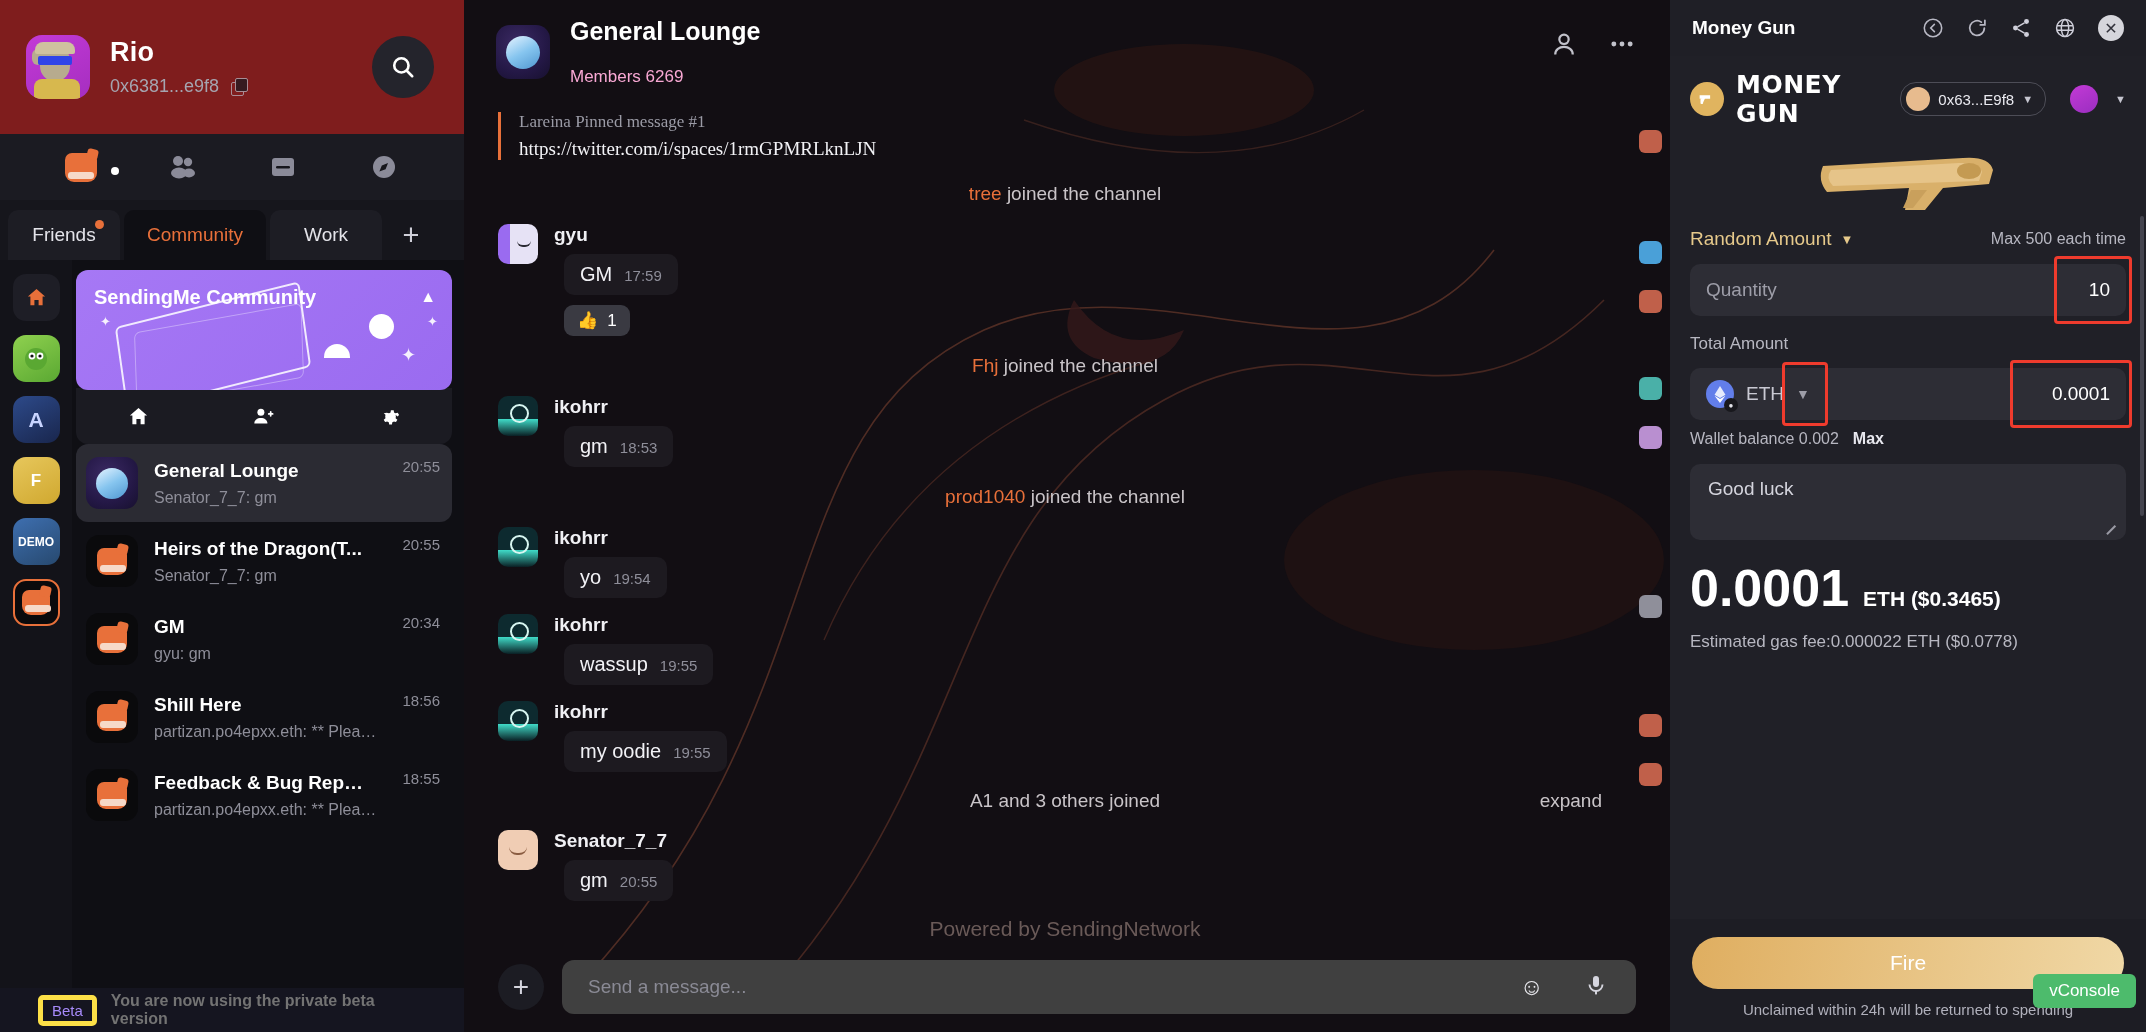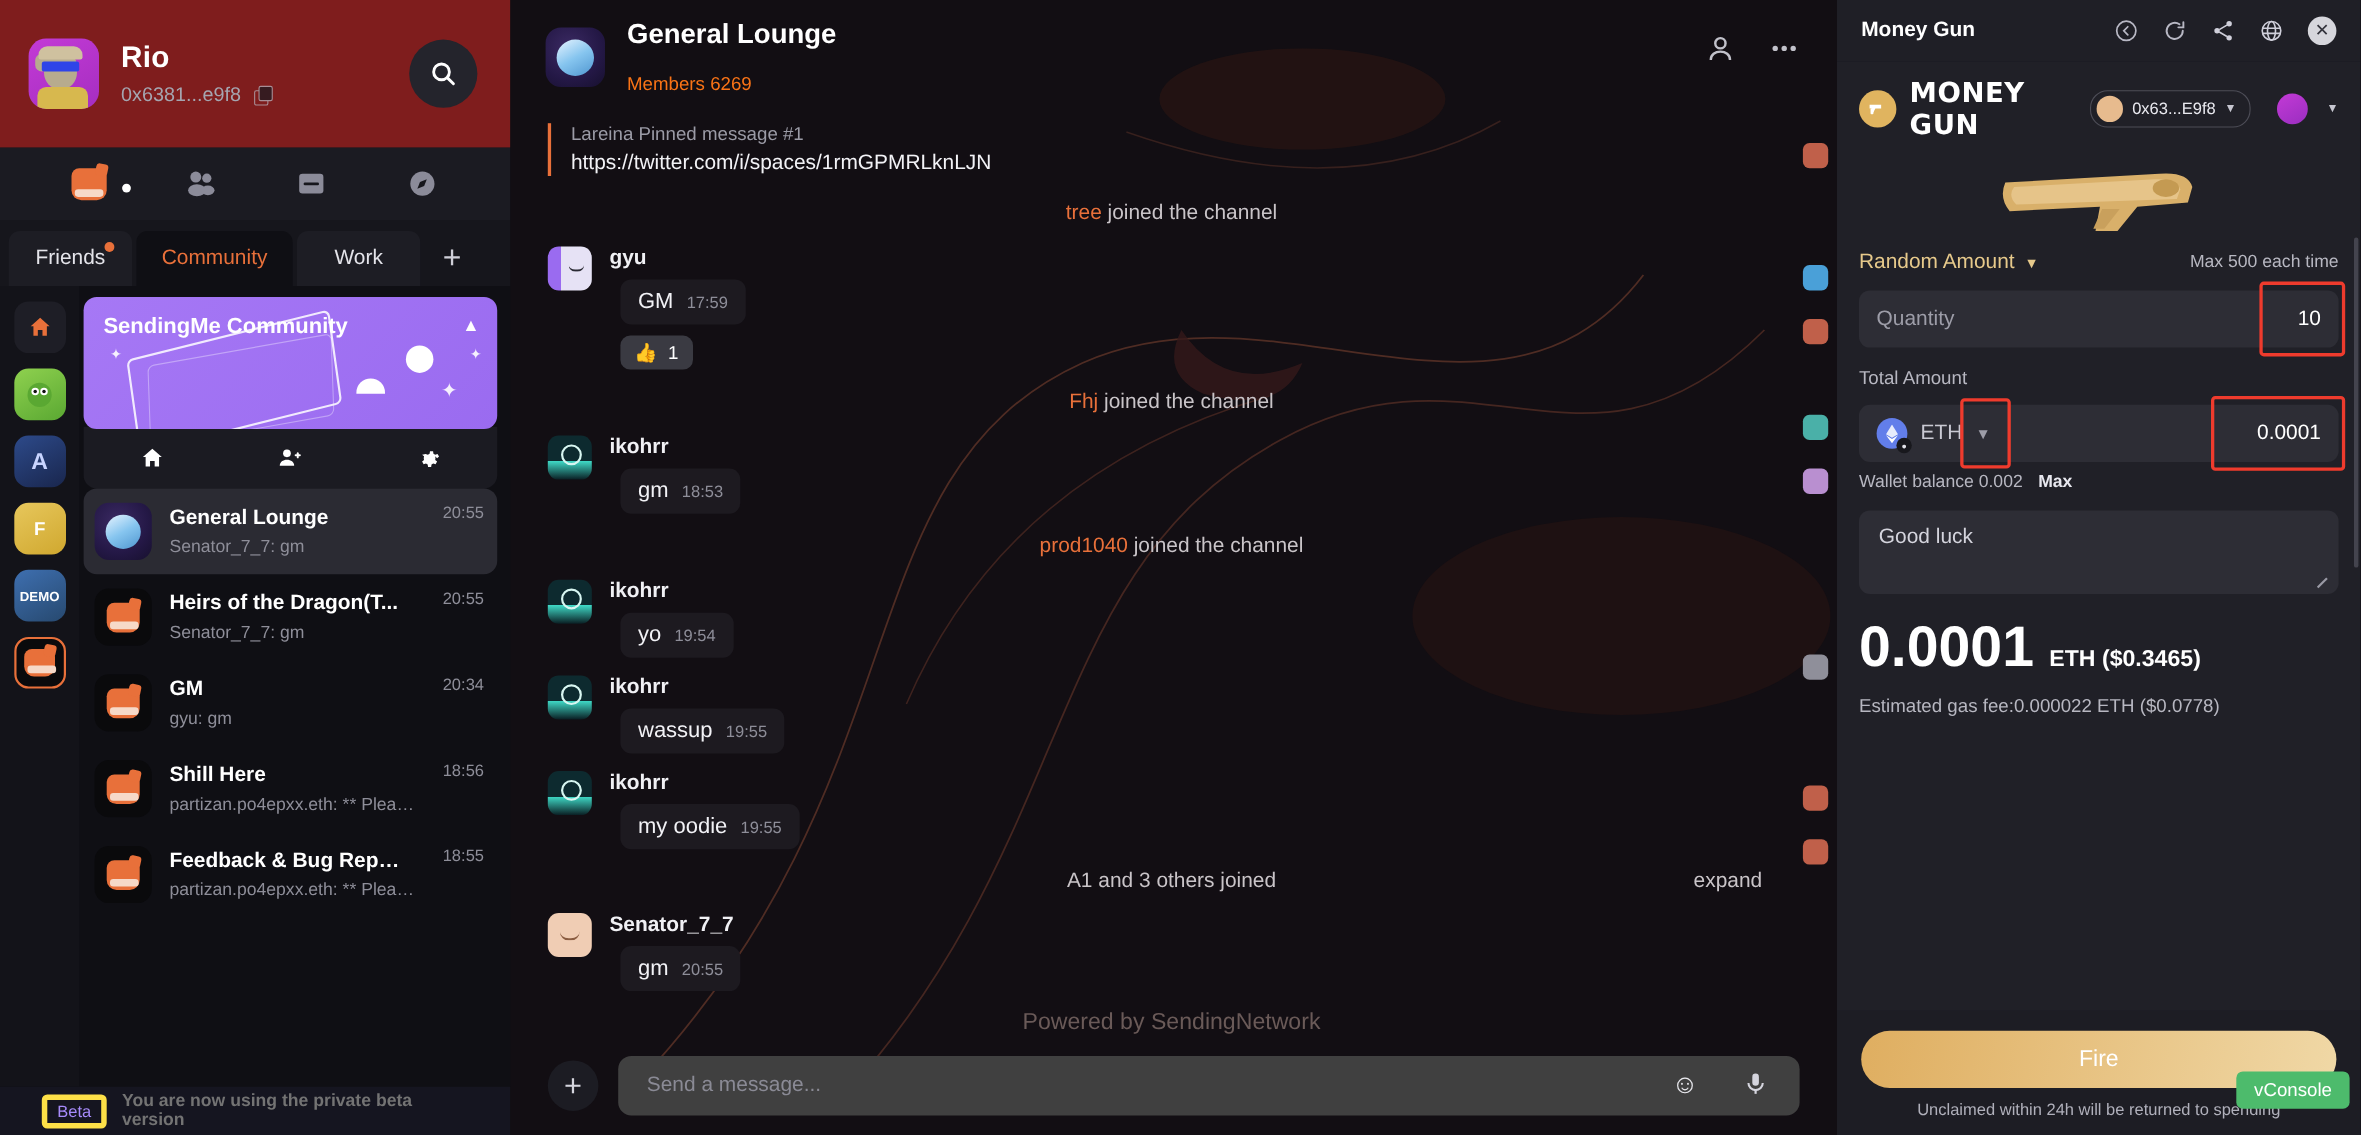--- a/index.html
+++ b/index.html
@@ -84,26 +84,26 @@
   
   .center { flex: 1; min-width: 0; display: flex; flex-direction: column; background: #120e13; position: relative; }
   .bg-art { position: absolute; inset: 0; overflow: hidden; pointer-events: none; }
   .bg-art svg { position: absolute; left: 0; top: 0; }
 
   .chan-header { height: 104px; display: flex; align-items: center; padding: 0 32px; position: relative; z-index: 2; }
   .chan-av { width: 54px; height: 54px; border-radius: 14px; background: radial-gradient(circle at 40% 35%, #3b2a63 0%, #241846 60%, #17102e 100%); position: relative; overflow: hidden; flex: 0 0 54px; }
   .chan-av::after { content: ""; position: absolute; left: 10px; top: 11px; width: 34px; height: 33px; border-radius: 50%; background: linear-gradient(150deg,#e8f4ff,#86c5ef 50%,#4f96d0); }
   .chan-txt { margin-left: 20px; }
   .chan-name { font-size: 25px; font-weight: 700; color: #fff; }
-  .chan-members { font-size: 17px; color: #f97316; margin-top: 21px; }
+  .chan-members { font-size: 17px; color: #f9a8d4; margin-top: 21px; }
   .chan-actions { position: absolute; right: 34px; top: 30px; display: flex; gap: 30px; align-items: center; }
   .chan-actions .ha { cursor: pointer; opacity: .9; }
   .chan-actions svg { width: 28px; height: 28px; }
 
-  .pinned { padding: 8px 0 0 34px; position: relative; z-index: 2; }
+  .pinned { padding: 8px 0 0 34px; position: relative; z-index: 2; font-family: Liberation Serif, serif; }
   .pinned-inner { border-left: 3px solid #e8703a; padding-left: 18px; }
   .pin-meta { font-size: 17px; color: #9b9ba6; }
   .pin-link { font-size: 19px; color: #f2f2f6; margin-top: 6px; }
 
   .messages { flex: 1; position: relative; z-index: 2; padding: 12px 4px 0 0; overflow: hidden; }
   .join-row { text-align: center; font-size: 19px; color: #c9c4c8; padding: 11px 0; }
   .join-row .who { color: #e8703a; }
   .msg { display: flex; align-items: flex-start; padding: 8px 0 8px 34px; }
   .msg-av { width: 40px; height: 40px; border-radius: 10px; flex: 0 0 40px; overflow: hidden; position: relative; }
   .msg-av.gyu { background: linear-gradient(90deg,#9a6bf0 0 30%, #e6e2f5 30%); }

